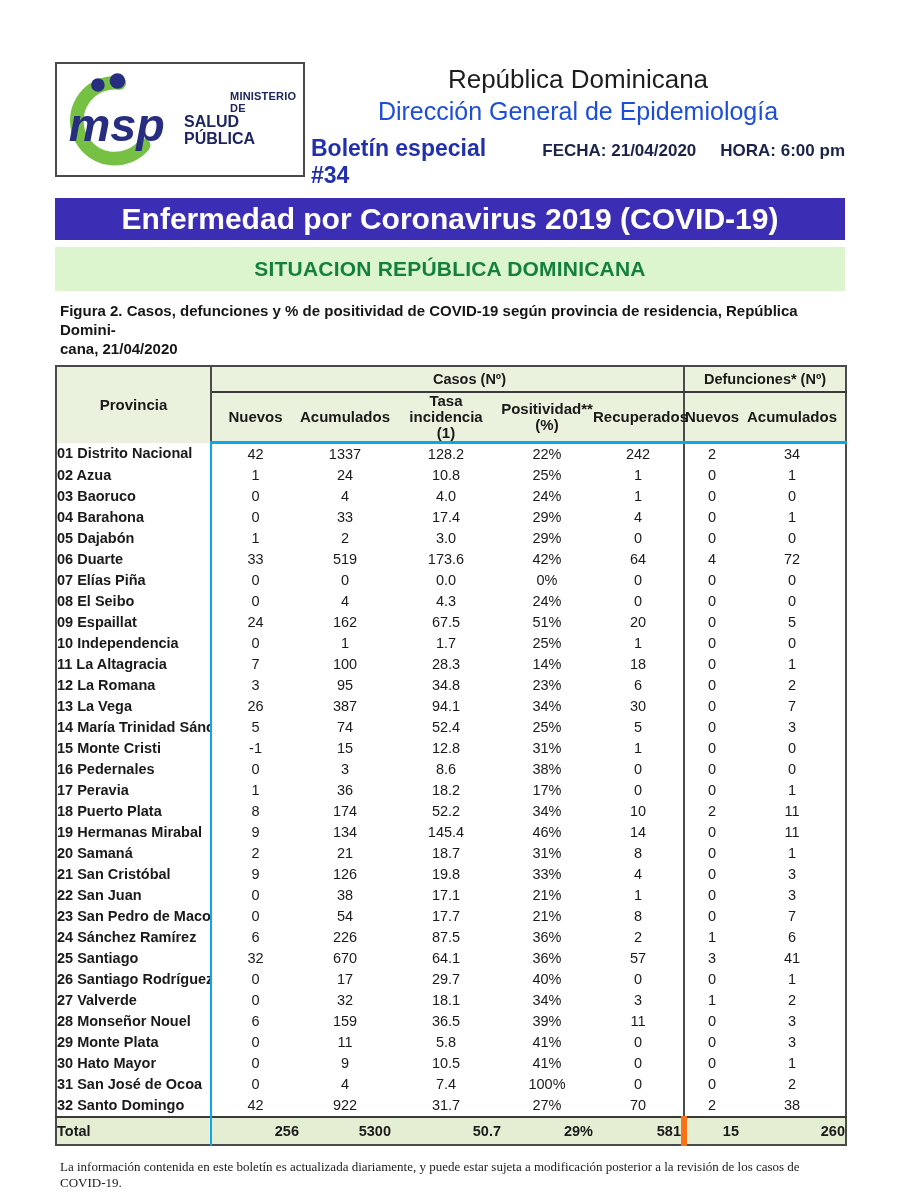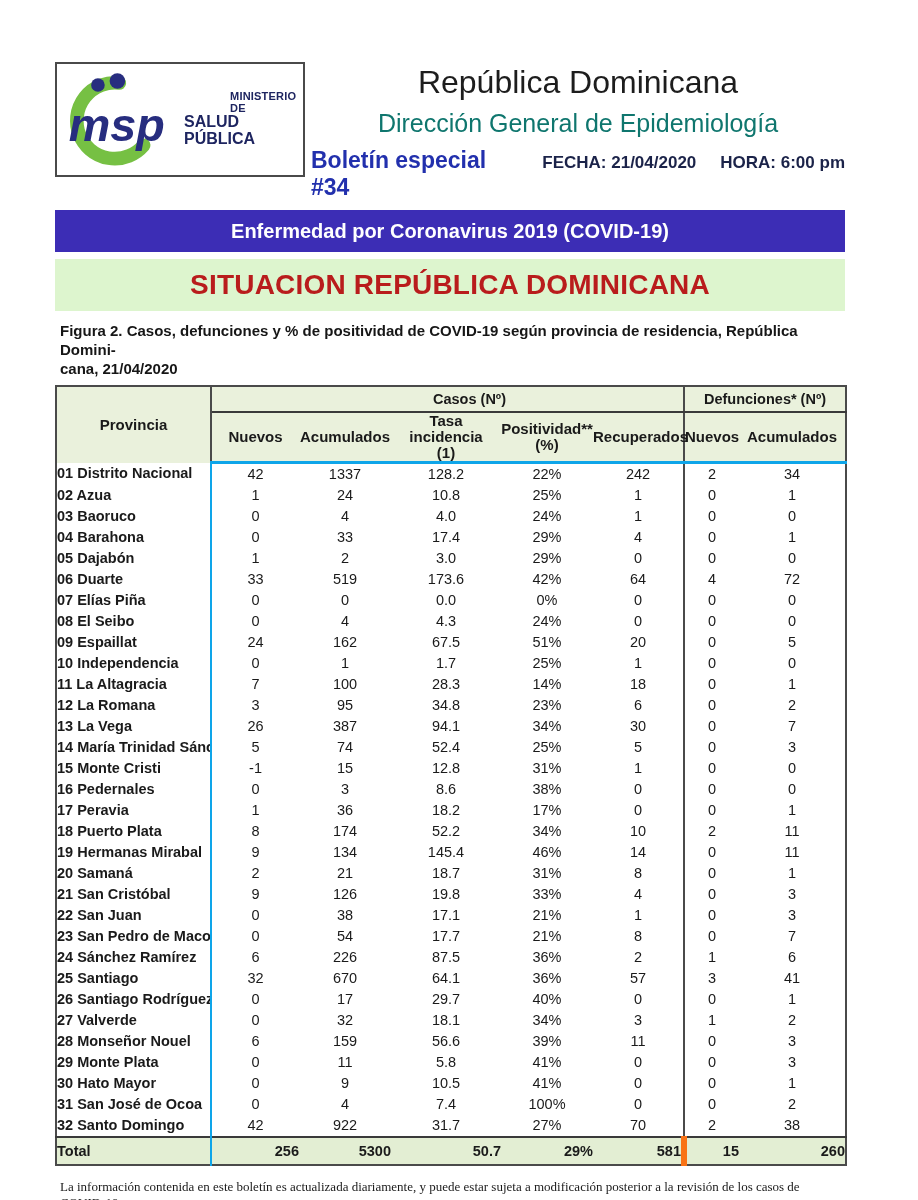--- a/index.html
+++ b/index.html
@@ -14,36 +14,36 @@
   .header-row { display:flex; }
   .logo-box {
     width:250px; height:115px; border:2px solid #4a4a4a; background:#fff;
     display:flex; align-items:center; flex:0 0 250px;gap:20px;
   }
   .logo-graphic { margin-left:2px; }
   .ministry { color:#1E2560; line-height:1.05; margin-left:-2px; }
   .ministry .m1 { font-size:11px; font-weight:bold; letter-spacing:0.2px;padding-left:46px; }
   .ministry .m2 { font-size:16px; font-weight:bold; }
   .header-right { flex:1; display:flex; flex-direction:column; padding-left:6px; }
-  .title1 { text-align:center; font-size:32px; color:#1d1d1d; margin-top:2px; }
-  .title2 { text-align:center; font-size:25px; color:#0f766e; margin-top:8px; }
+  .title1 { text-align:center; font-size:26px; color:#1d1d1d; margin-top:2px; }
+  .title2 { text-align:center; font-size:25px; color:#1d4ed8; margin-top:2px; }
   .boletin-row { display:flex; align-items:baseline; margin-top:9px; }
   .boletin { font-size:23px; font-weight:bold; color:#2230AD; }
   .meta { font-size:17px; font-weight:bold; color:#1B2349; margin-left:24px; white-space:nowrap; }
 
   
   .banner-purple {
     margin-top:9px; height:42px; background:#3C2DB5; color:#fff;
     display:flex; align-items:center; justify-content:center;
-    font-size:20px; font-weight:bold;
+    font-size:30px; font-weight:bold;
   }
   .banner-green {
-    margin-top:7px; height:52px; background:#DDF5CE; color:#b91c1c;
+    margin-top:7px; height:44px; background:#DDF5CE; color:#15803d;
     display:flex; align-items:center; justify-content:center;
-    font-size:28px; font-weight:bold; letter-spacing:0.2px;
+    font-size:21px; font-weight:bold; letter-spacing:0.2px;
   }
   .caption { margin-top:10px; font-size:15px; font-weight:bold; color:#161616; line-height:19px; padding-left:5px; }
 
   
   table.prov-table {
     margin-top:7px; width:790px; table-layout:fixed; border-collapse:collapse;
     border:2px solid #4a4a4a; font-size:14.5px; color:#1a1a1a;
   }
   .prov-table thead th { background:#EAF1DC; font-weight:bold; text-align:center; vertical-align:middle; }
   .th-prov { border-right:2px solid #4a4a4a; font-size:15px; }
@@ -418,21 +418,21 @@
             <td>18.1</td>
             <td>34%</td>
             <td>3</td>
             <td>1</td>
             <td>2</td>
           </tr>
           <tr>
             <td class="prov">28 Monseñor Nouel</td>
             <td>6</td>
             <td>159</td>
-            <td>56.6</td>
+            <td>36.5</td>
             <td>39%</td>
             <td>11</td>
             <td>0</td>
             <td>3</td>
           </tr>
           <tr>
             <td class="prov">29 Monte Plata</td>
             <td>0</td>
             <td>11</td>
             <td>5.8</td>

